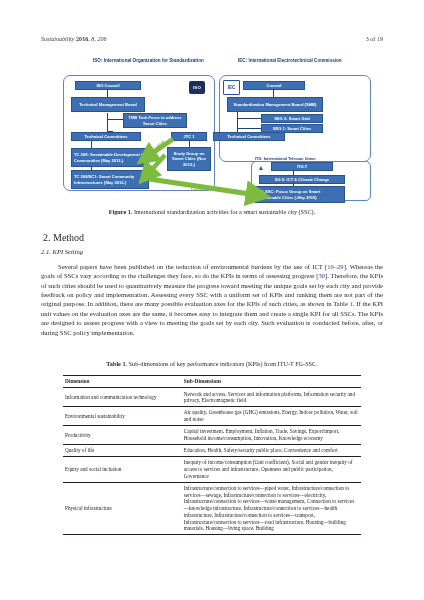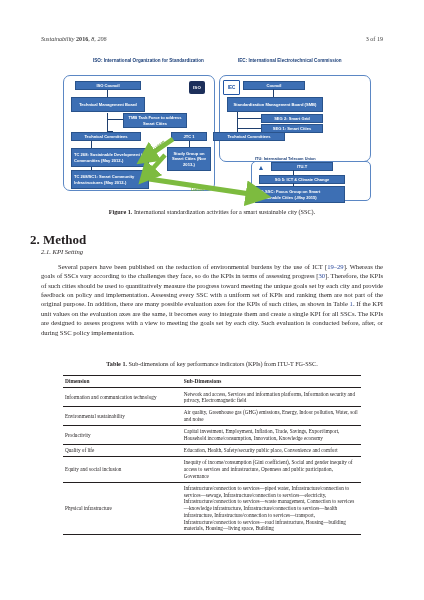--- a/index.html
+++ b/index.html
@@ -82,21 +82,21 @@
   }
 
   .figcaption {
     position:absolute; top:208px; left:41px; width:342px;
     font-size:6.2px; text-align:center; line-height:1.35;
   }
   .figcaption b { font-weight:bold; }
 
   
   .h2 {
-    position:absolute; left:30px; font-size:13px; font-weight:bold;
+    position:absolute; left:43px; font-size:10px; font-weight:normal;
     font-family:"Liberation Serif", serif;
   }
   .h3 {
     position:absolute; left:41px; font-size:6.6px; font-style:italic;
   }
   .para {
     position:absolute; left:41px; width:342px;
     font-size:6.6px; line-height:1.42; text-align:justify; text-justify:inter-word;
   }
   .para .ind { display:inline-block; width:17px; }

